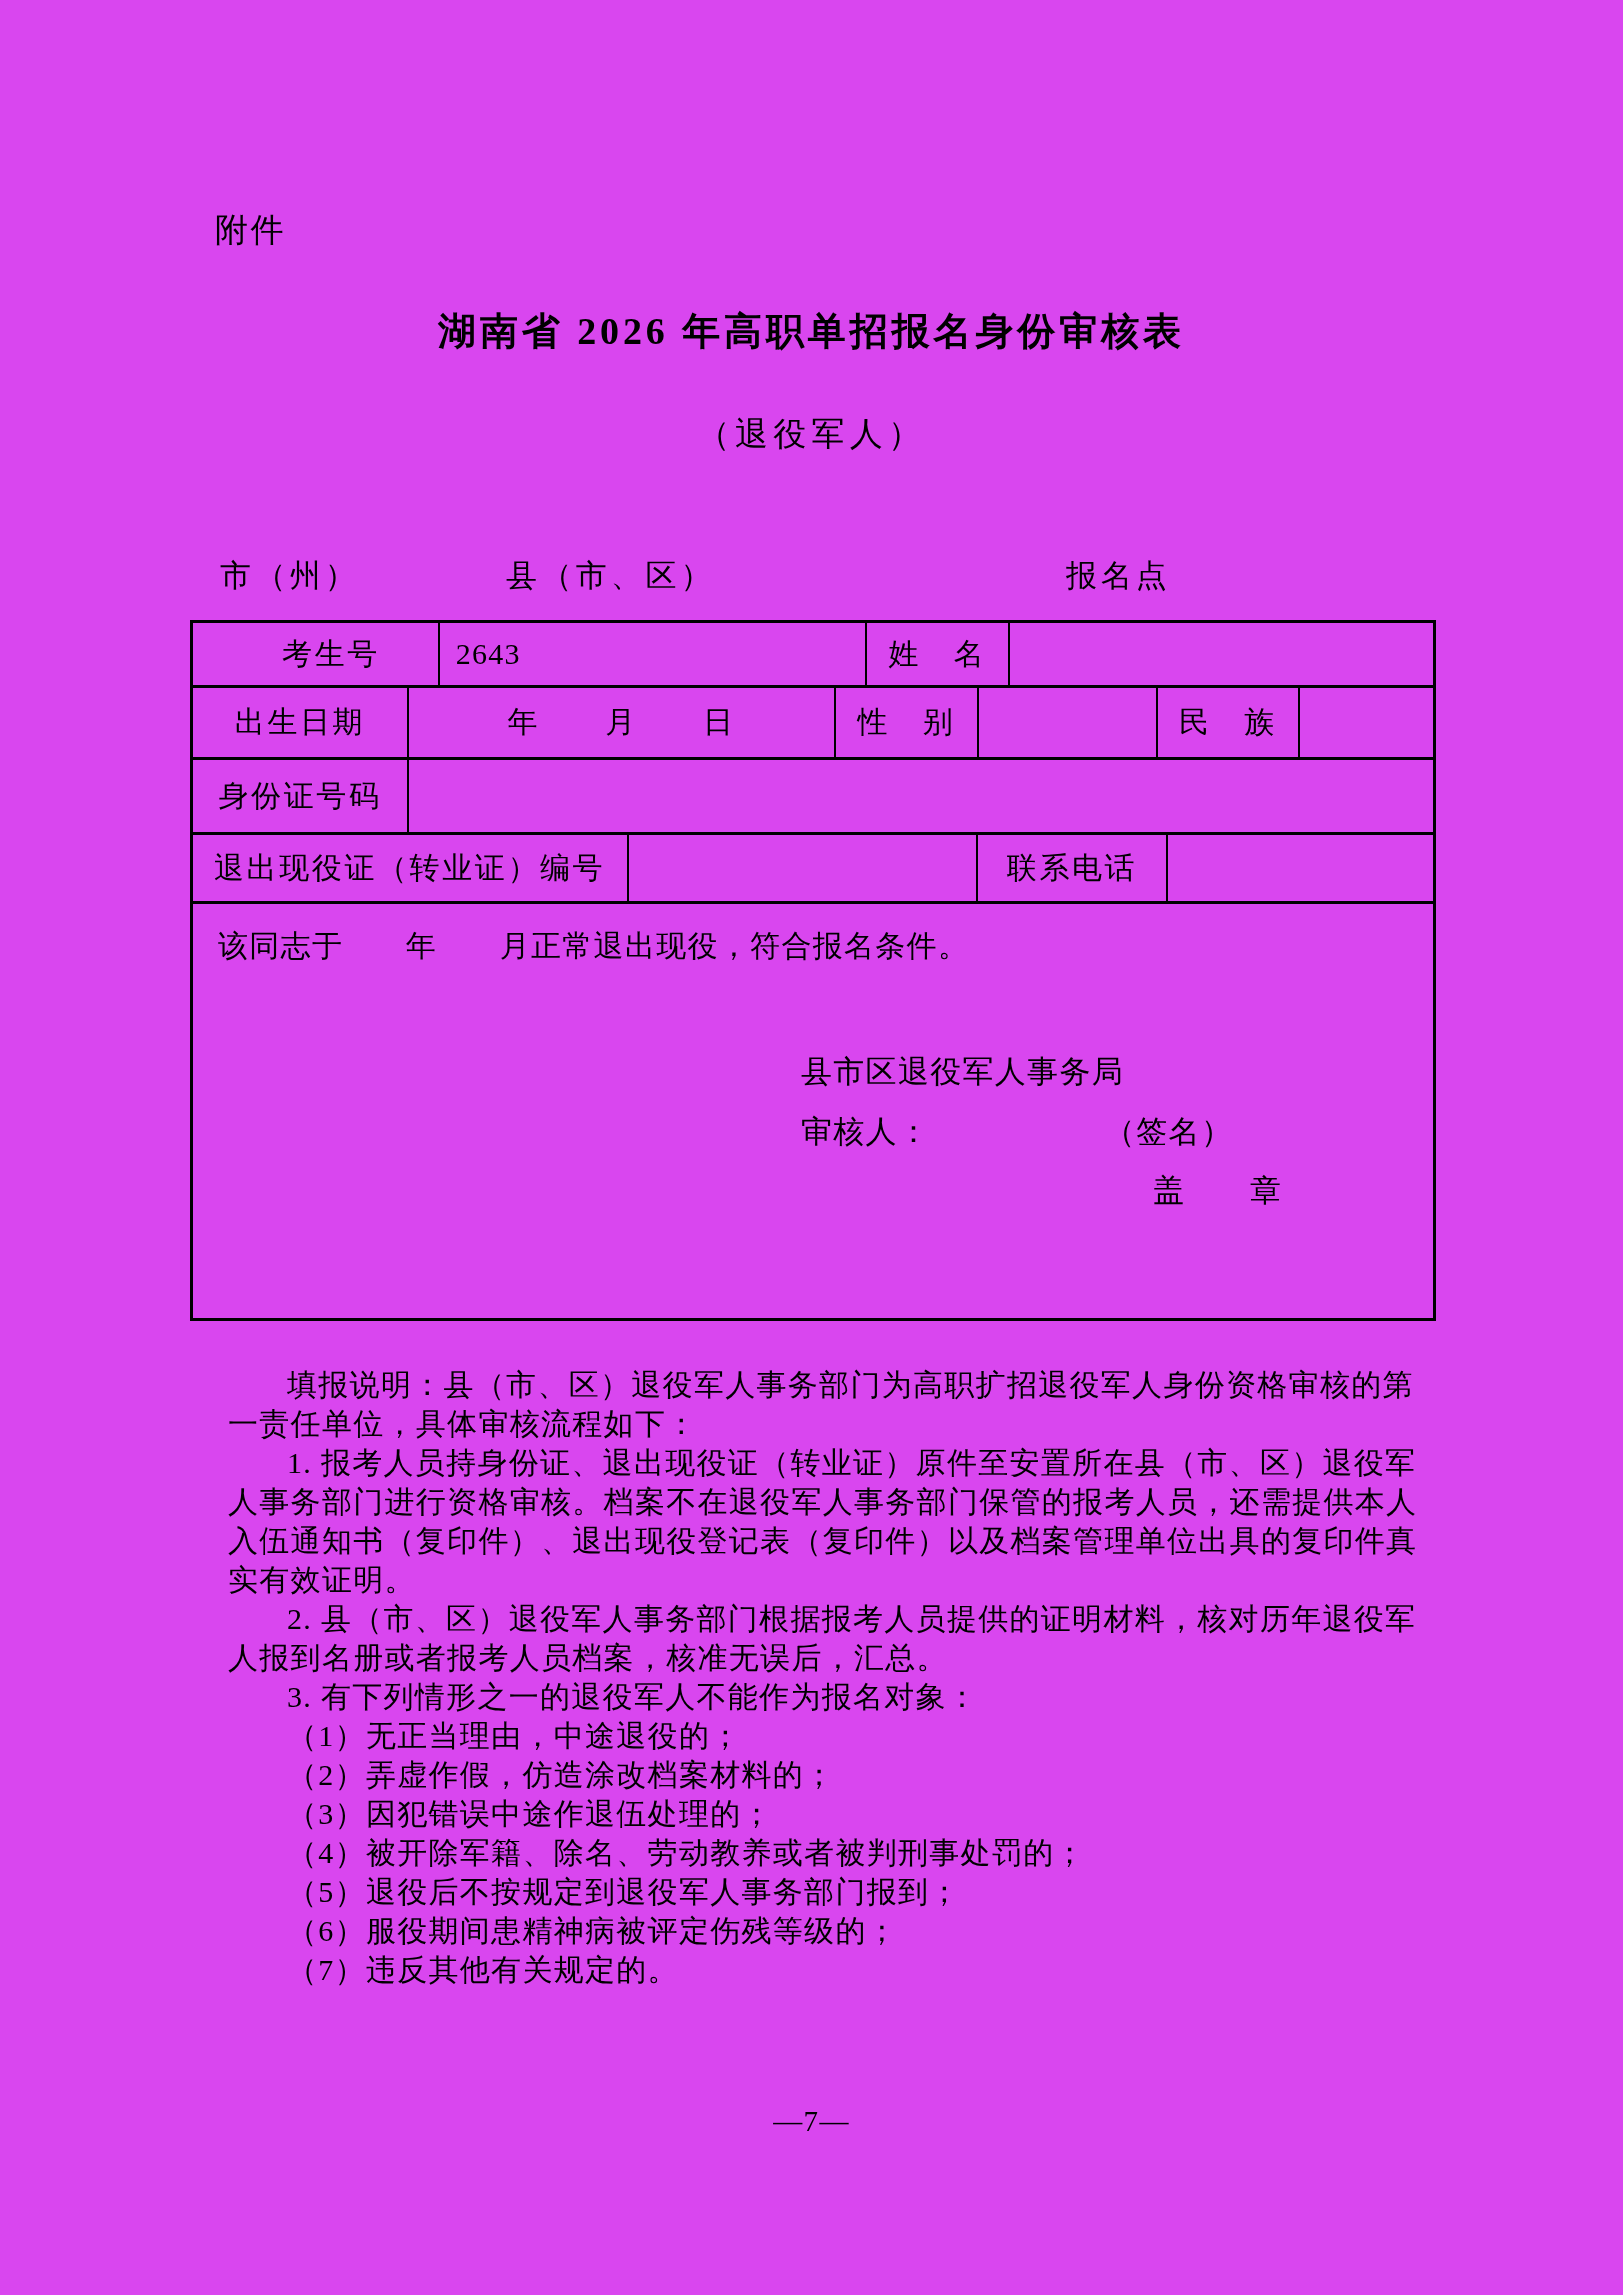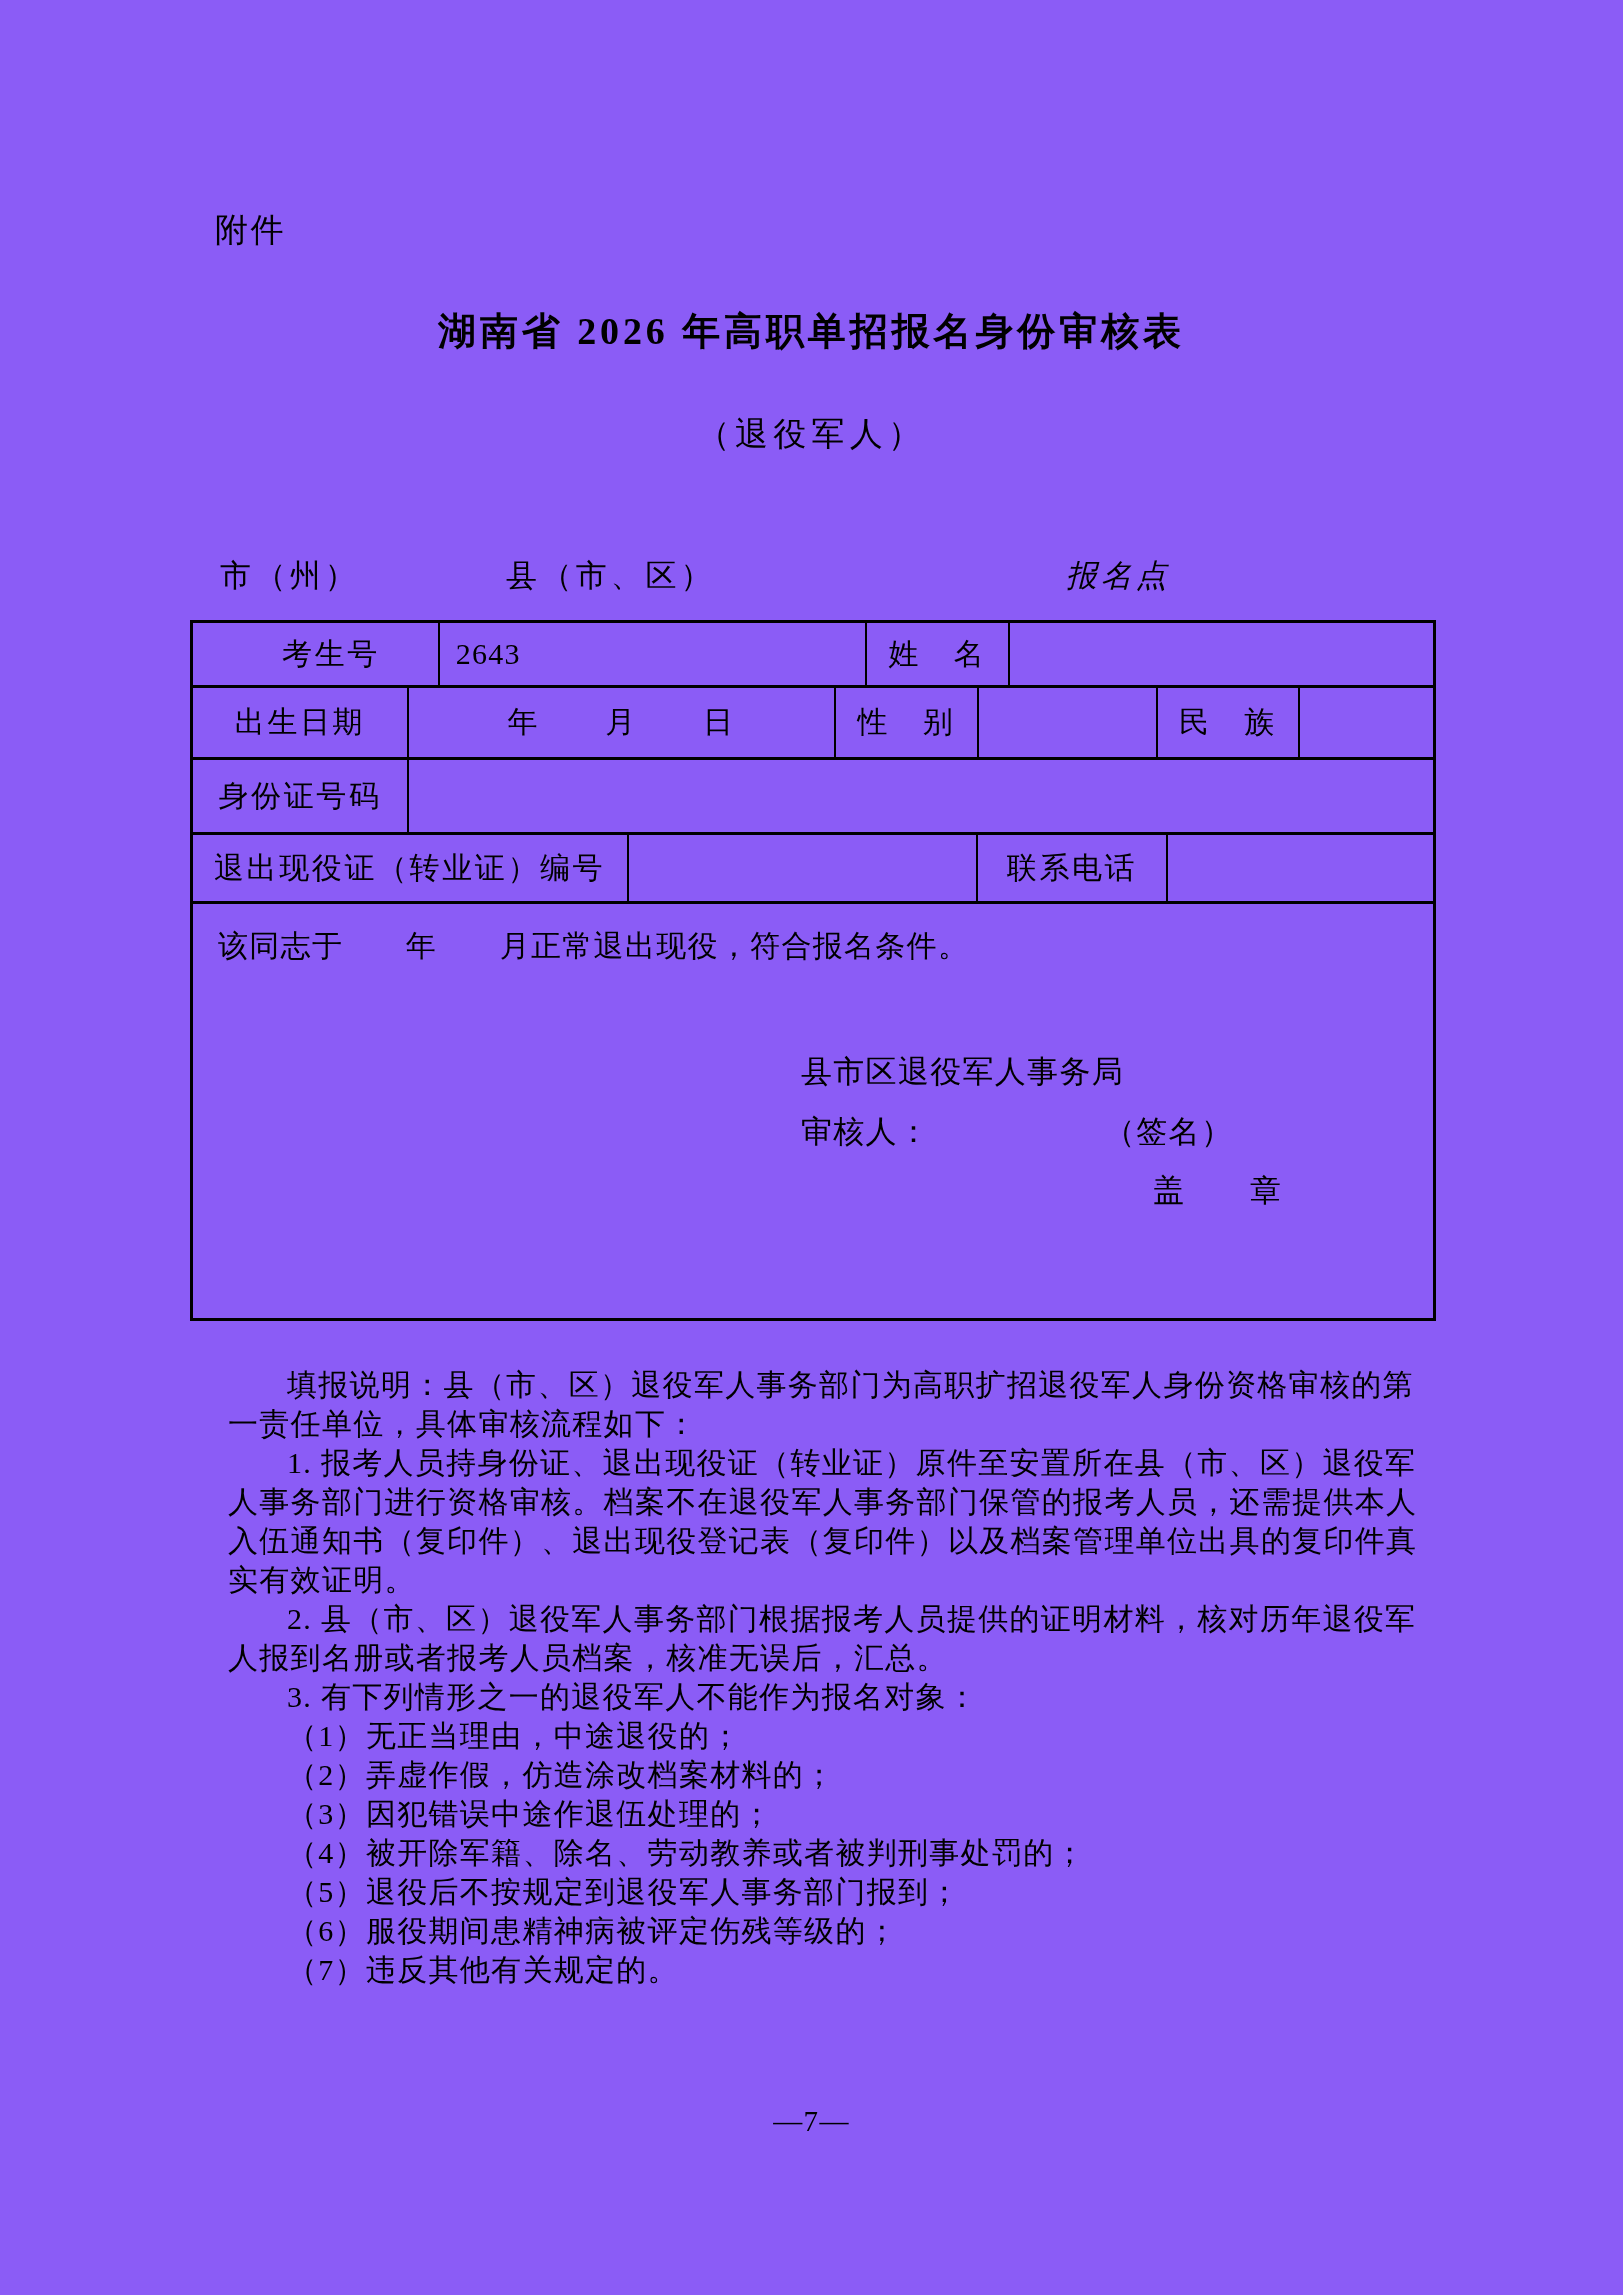--- a/index.html
+++ b/index.html
@@ -1,31 +1,31 @@
 <!DOCTYPE html>
 <html style="font-size:10.5px"><head>
 <meta charset="utf-8">
 <style>
   html,body{margin:0;padding:0;background:#888;}
   .page{
     position:relative;
     width:1623px;height:2295px;
-    background:#8b5cf6;
+    background:#d946ef;
     color:#000;
     font-family:"Liberation Serif","DejaVu Serif",serif;
     overflow:hidden;
   }
   .abs{position:absolute;}
   .attachment{left:215px;top:208px;font-size:33px;font-family:"Liberation Sans","DejaVu Sans",sans-serif;letter-spacing:2.6px;}
   .title{left:0;top:306px;width:100%;text-align:center;font-size:38px;font-weight:700;letter-spacing:3.9px;}
   .subtitle{left:0;top:412px;width:100%;text-align:center;font-size:33px;letter-spacing:5.2px;}
   .hdrline{top:555px;font-size:31px;letter-spacing:3.9px;}
   .hdr-city{left:220px;}
   .hdr-county{left:506px;}
-  .hdr-site{left:1066px;font-style:italic;}
+  .hdr-site{left:1066px;}
 
   .formtable{
     left:190px;top:620px;width:1246px;height:701px;
     border:3.9px solid #000;box-sizing:border-box;
     display:flex;flex-direction:column;
     font-size:30px;
   }
   .trow{display:flex;border-bottom:3.3px solid #000;box-sizing:border-box;}
   .trow:last-child{border-bottom:none;flex:1;}
   .tcell{

